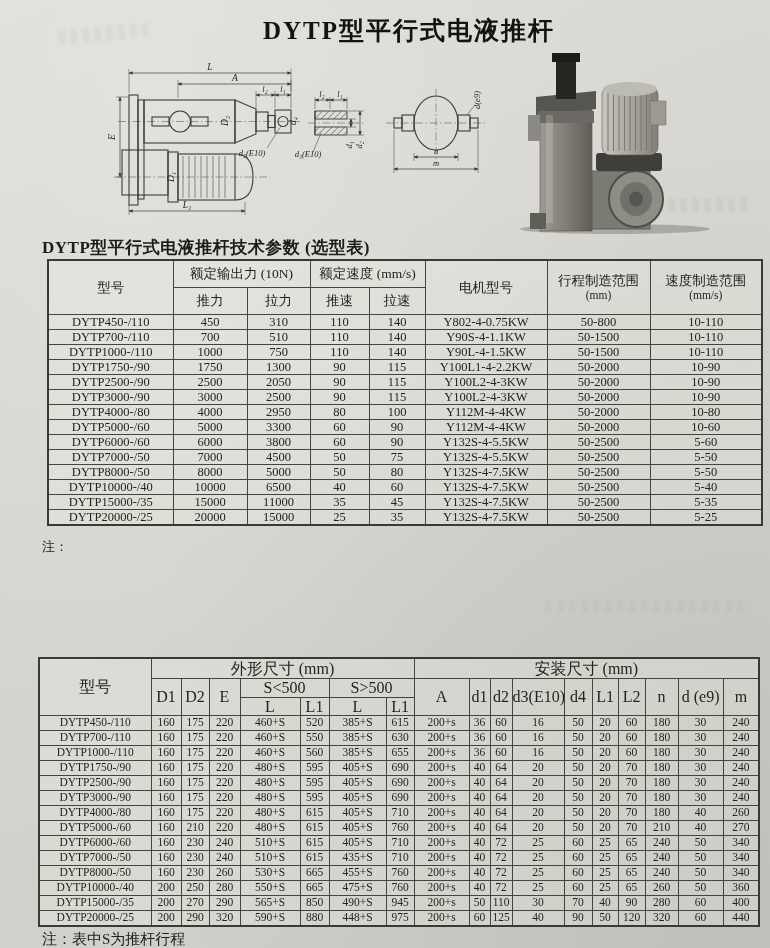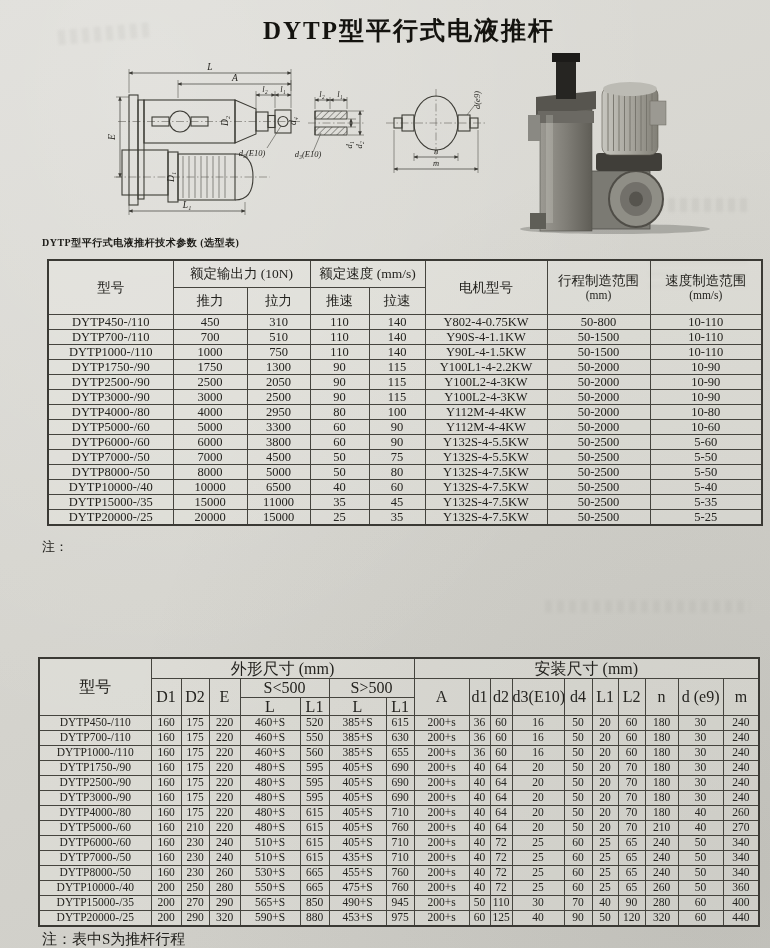--- a/index.html
+++ b/index.html
@@ -24,21 +24,21 @@
   #drawing{position:absolute;top:53px;left:30px;}
   #drawing .ol{fill:none;stroke:#3d3c36;stroke-width:1.1;}
   #drawing .thin{fill:none;stroke:#4a4943;stroke-width:.6;}
   #drawing .dim{fill:none;stroke:#3d3c36;stroke-width:.7;marker-start:url(#ar);marker-end:url(#ar);}
   #drawing .ext{fill:none;stroke:#4a4943;stroke-width:.55;}
   #drawing .cl{fill:none;stroke:#5b5a52;stroke-width:.55;stroke-dasharray:8 2.5 1.5 2.5;}
   #drawing text{font-family:"Liberation Serif","DejaVu Serif",serif;font-style:italic;
     font-size:9.5px;fill:#262520;}
   #drawing text.sm{font-size:8.5px;}
 
-  .caption{position:absolute;font-size:10px;font-weight:bold;color:#1d1c18;letter-spacing:.5px;}
+  .caption{position:absolute;font-size:17px;font-weight:bold;color:#1d1c18;letter-spacing:.5px;}
   #cap1{top:236px;left:42px;}
   #cap2{top:634px;left:38px;}
 
   table{position:absolute;border-collapse:collapse;table-layout:fixed;
     background:rgba(238,237,231,.30);}
   table{border:2px solid #3a3934;}
   th,td{border:1px solid #45443e;text-align:center;vertical-align:middle;
     padding:0;overflow:hidden;white-space:nowrap;font-weight:normal;}
   #t1{top:259px;left:47px;width:714px;}
   #t1 th{font-size:13.5px;height:26px;line-height:1.15;}
@@ -691,21 +691,21 @@
           <td>60</td>
           <td>400</td>
         </tr>
         <tr>
           <td>DYTP20000-/25</td>
           <td>200</td>
           <td>290</td>
           <td>320</td>
           <td>590+S</td>
           <td>880</td>
-          <td>453+S</td>
+          <td>448+S</td>
           <td>975</td>
           <td>200+s</td>
           <td>60</td>
           <td>125</td>
           <td>40</td>
           <td>90</td>
           <td>50</td>
           <td>120</td>
           <td>320</td>
           <td>60</td>

